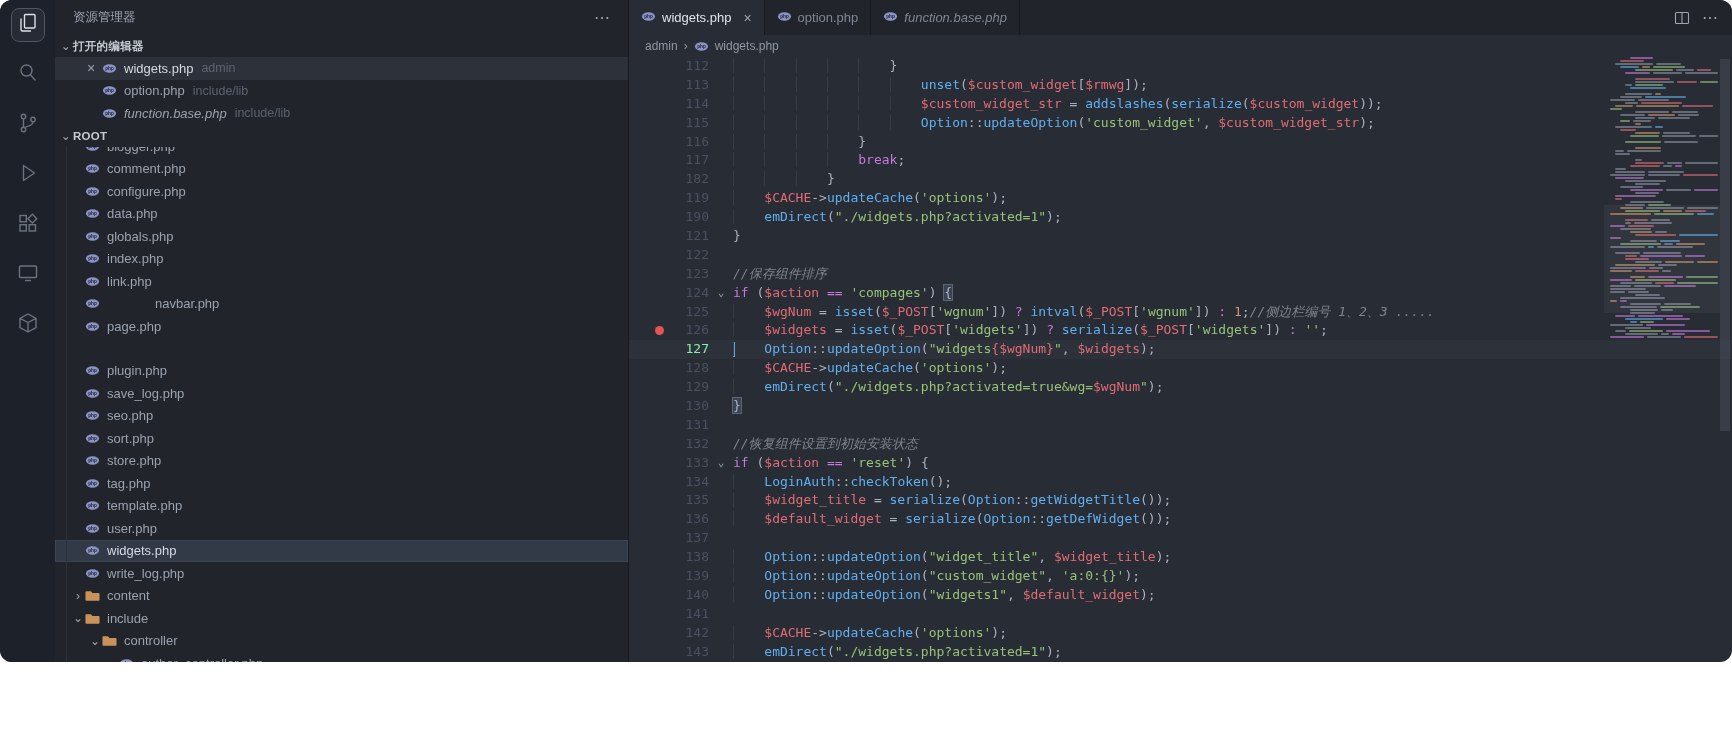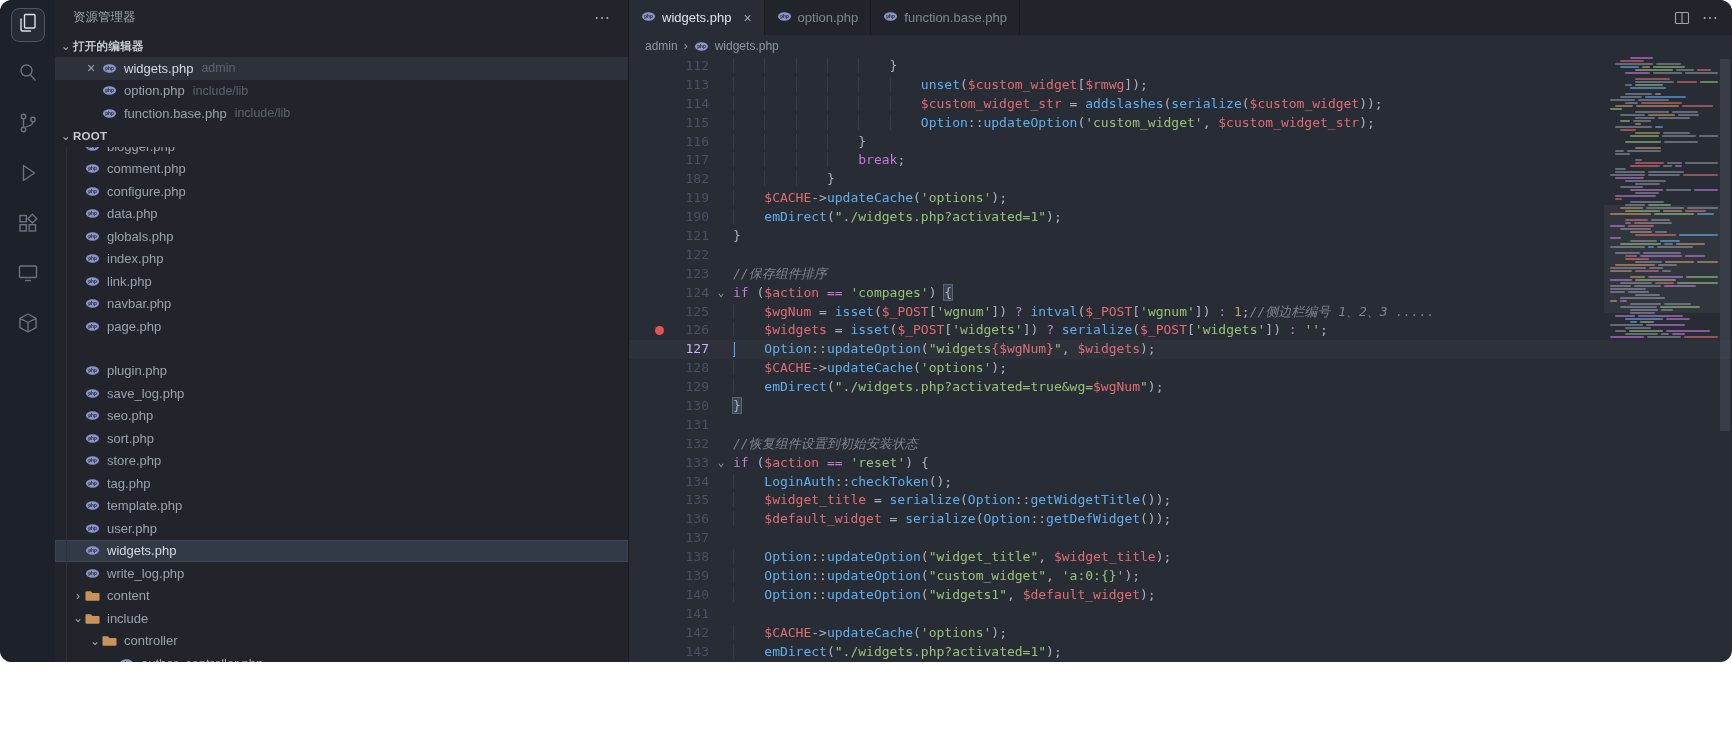--- a/index.html
+++ b/index.html
@@ -31,21 +31,21 @@
   .row{height:22.5px;display:flex;align-items:center;cursor:pointer;white-space:nowrap;}
   .row .fico{width:15px;height:15px;flex:none;display:flex;align-items:center;}
   .row .fname{margin-left:7px;color:#9aa2af;}
   .row .fdetail{margin-left:8px;color:#5c6370;font-size:12.5px;}
   .row.active-ed{background:var(--selection-bg);}
   .row.active-ed .fname{color:#d5dae2;}
   .row.sel{background:#323a47;box-shadow:inset 0 0 0 1px #3d4452;}
   .row.sel .fname{color:#d5dae2;}
   .row .close{width:16px;text-align:center;color:#9da5b4;margin-right:3px;font-size:14px;}
   .row .chev{width:14px;text-align:center;color:#9da5b4;font-size:12px;}
-  .italic{}
+  .italic{font-style:italic;}
   .cut{height:11px;overflow:hidden;}
   .cut .row{margin-top:-11px;}
   .root-list{position:relative;}
   .root-list::before{content:"";position:absolute;left:11px;top:0;bottom:0;width:1px;background:#2c313a;}
 
   
   .editor{flex:1;display:flex;flex-direction:column;min-width:0;}
   .tabbar{height:35px;flex:none;background:var(--tab-bg);display:flex;align-items:stretch;}
   .tabs{display:flex;}
   .tab{display:flex;align-items:center;gap:6px;padding:0 12px;border-right:1px solid var(--border);
@@ -57,21 +57,21 @@
   .breadcrumb{height:22px;flex:none;display:flex;align-items:center;gap:6px;padding-left:16px;
     font-size:12px;color:#8f96a3;background:var(--editor-bg);}
   .breadcrumb .fico{display:flex;}
 
   .code-area{position:relative;flex:1;overflow:hidden;font-family:"DejaVu Sans Mono",monospace;font-size:13px;}
   .code-line{display:flex;height:18.9px;line-height:18.9px;}
   .code-line.cur{background:var(--selection-bg);}
   .gutter{flex:none;width:104px;display:flex;align-items:center;position:relative;}
   .bpdot{position:absolute;left:26px;top:5px;width:9px;height:9px;border-radius:50%;background:var(--breakpoint);}
   .num{flex:1;text-align:right;color:var(--linenum);}
-  .code-line.cur .num{color:#c4b5fd;}
+  .code-line.cur .num{color:#86efac;}
   .fold{width:24px;text-align:center;color:#9da5b4;font-size:11px;}
   .code-text{flex:1;white-space:pre;min-width:0;}
   .indent{background-image:repeating-linear-gradient(to right,#363c46 0,#363c46 1px,transparent 1px,transparent 4ch);}
   .cursor{display:inline-block;width:2px;height:15px;background:var(--cursor);vertical-align:middle;margin-right:-2px;}
 
   .tk-pl{color:var(--text);} .tk-kw{color:var(--keyword);} .tk-fn{color:var(--accent);}
   .tk-vr{color:var(--variable);} .tk-st{color:var(--string);} .tk-nm{color:var(--number);}
   .tk-cm{color:var(--comment);font-style:italic;} .tk-op{color:var(--keyword);}
   .tk-cl{color:var(--accent);}
   .tk-br{color:var(--text);background:#3b4252;box-shadow:0 0 0 1px #5c6677;}
@@ -244,21 +244,21 @@
         </div>
         <div class="row file-row" style="padding-left: 30px;">
           <span class="fico">
             <svg width="15" height="15" viewBox="0 0 16 16">
               <ellipse cx="8" cy="8" rx="7" ry="4.5" fill="#8b93c7"></ellipse>
               <text x="8" y="9.9" font-size="5" text-anchor="middle" fill="#1d2129" font-weight="bold" font-family="sans-serif">php</text>
             </svg>
           </span>
           <span class="fname">link.php</span>
         </div>
-        <div class="row file-row" style="padding-left: 30px;">
+        <div class="row file-row" style="padding-left: 30px; gap: 48px;">
           <span class="fico">
             <svg width="15" height="15" viewBox="0 0 16 16">
               <ellipse cx="8" cy="8" rx="7" ry="4.5" fill="#8b93c7"></ellipse>
               <text x="8" y="9.9" font-size="5" text-anchor="middle" fill="#1d2129" font-weight="bold" font-family="sans-serif">php</text>
             </svg>
           </span>
           <span class="fname">navbar.php</span>
         </div>
         <div class="row file-row" style="padding-left: 30px;">
           <span class="fico">

